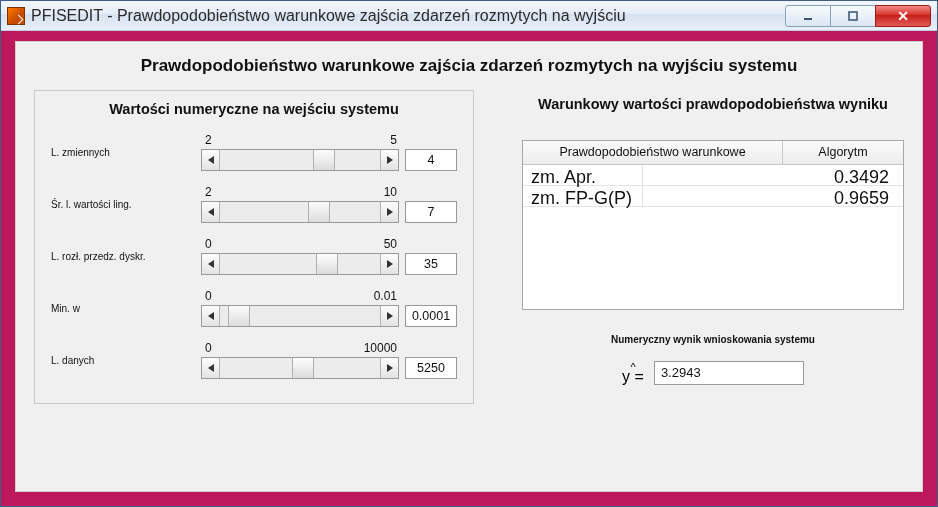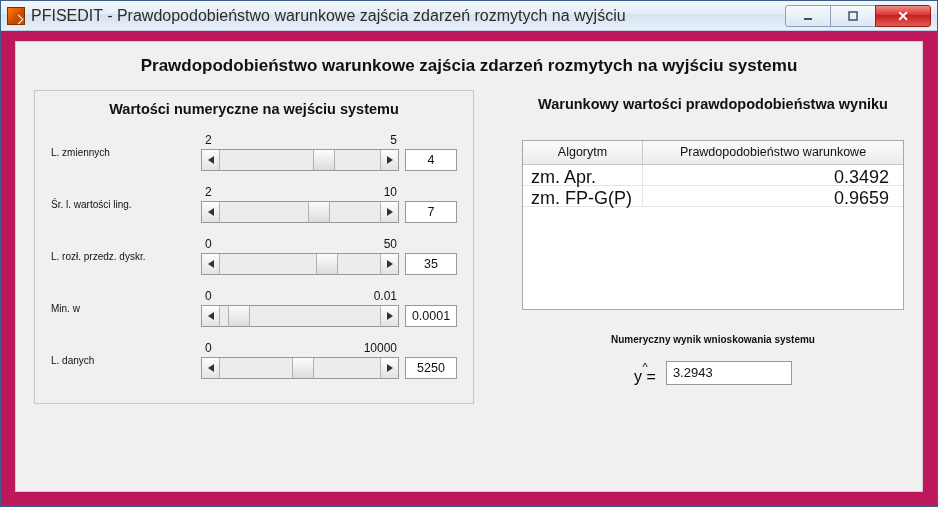--- a/index.html
+++ b/index.html
@@ -234,21 +234,21 @@
     justify-content:center;
     gap:10px;
   }
   .yhat{
     font-size:16px;
     display:flex;flex-direction:column;align-items:center;
     line-height:0.7;
   }
   .yhat .hat{ font-size:11px; }
   .result-box{
-    width:126px;height:24px;
+    width:150px;height:24px;
     border:1px solid #999;background:#fff;
     padding:3px 6px;font-size:13px;color:#111;
   }
 </style>
 </head>
 <body>
 
 <div class="window">
   <div class="titlebar">
     <div class="app-icon"></div>
@@ -417,22 +417,22 @@
                 </div>
               </div>
           </div>
         </div>
 
         <div class="right-col">
           <div class="right-title">Warunkowy wartości prawdopodobieństwa wyniku</div>
 
           <div class="table-frame">
             <div class="table-head">
+              <div class="th col-b">Prawdopodobieństwo warunkowe</div>
               <div class="th col-a">Algorytm</div>
-              <div class="th col-b">Prawdopodobieństwo warunkowe</div>
             </div>
             <div class="table-body" id="tbody-host">
                 <div class="tr">
                   <div class="td col-a">zm. Apr.</div>
                   <div class="td col-b">0.3492</div>
                 </div>
                 <div class="tr">
                   <div class="td col-a">zm. FP-G(P)</div>
                   <div class="td col-b">0.9659</div>
                 </div>

